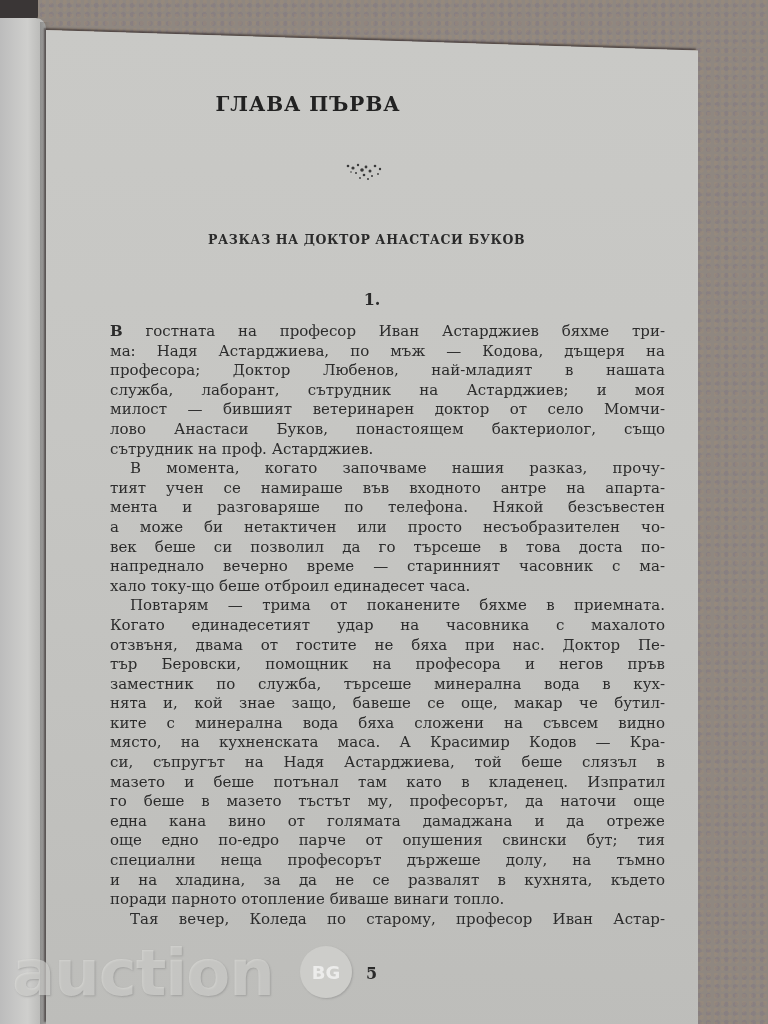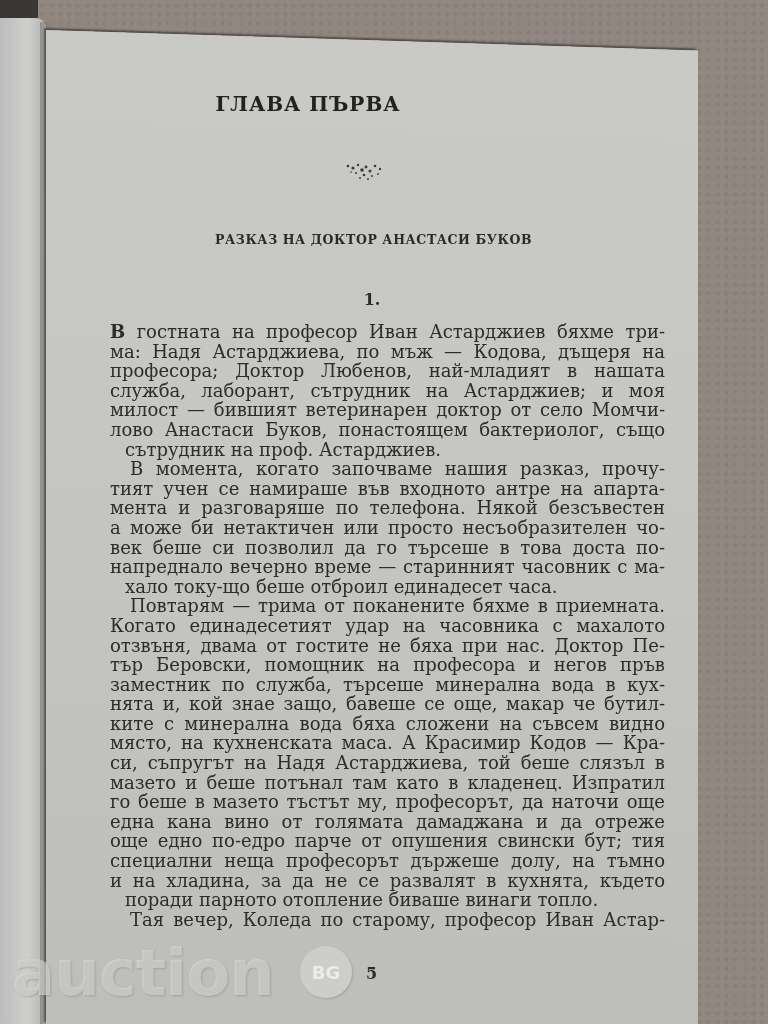--- a/index.html
+++ b/index.html
@@ -37,32 +37,32 @@
   }
   .chapter-title {
     position:absolute; left:0; width:524px; top:62px; text-align:center;
     font-weight:bold; font-size:20px; letter-spacing:1px; color:#222;
   }
   .ornament {
     position:absolute; left:296px; top:128px; width:46px; height:26px;
   }
   .subtitle {
     position:absolute; left:162px; top:202px; font-weight:bold; font-size:12.5px;
-    letter-spacing:0.6px; color:#2a2a2a;margin-left:7px;
+    letter-spacing:0.6px; color:#2a2a2a;
   }
   .section-number {
     position:absolute; left:0; width:652px; top:260px; text-align:center;
     font-weight:bold; font-size:16px; color:#2a2a2a;
   }
   .body {
     position:absolute; left:64px; top:292px; width:555px;
-    font-size:18px; line-height:19.6px; color:#2c2c2c;
+    font-size:15px; line-height:19.6px; color:#2c2c2c;
   }
   .line { display:block; white-space:nowrap; text-align:justify; text-align-last:justify; }
-  .line.last { text-align-last:left;margin-left:15px; }
+  .line.last { text-align-last:left; }
   .indent { padding-left:20px; }
   .dropcap { font-weight:bold; }
   .page-number {
     position:absolute; left:320px; top:934px; font-weight:bold; font-size:16px; color:#2a2a2a;
   }
   .watermark {
     position:absolute; left:12px; top:936px; font-family:"DejaVu Sans", sans-serif;
     font-weight:bold; font-size:64px; letter-spacing:-1px; color:rgba(225,225,222,0.55);
     text-shadow: 1px 1px 2px rgba(120,120,120,0.4);
   }

